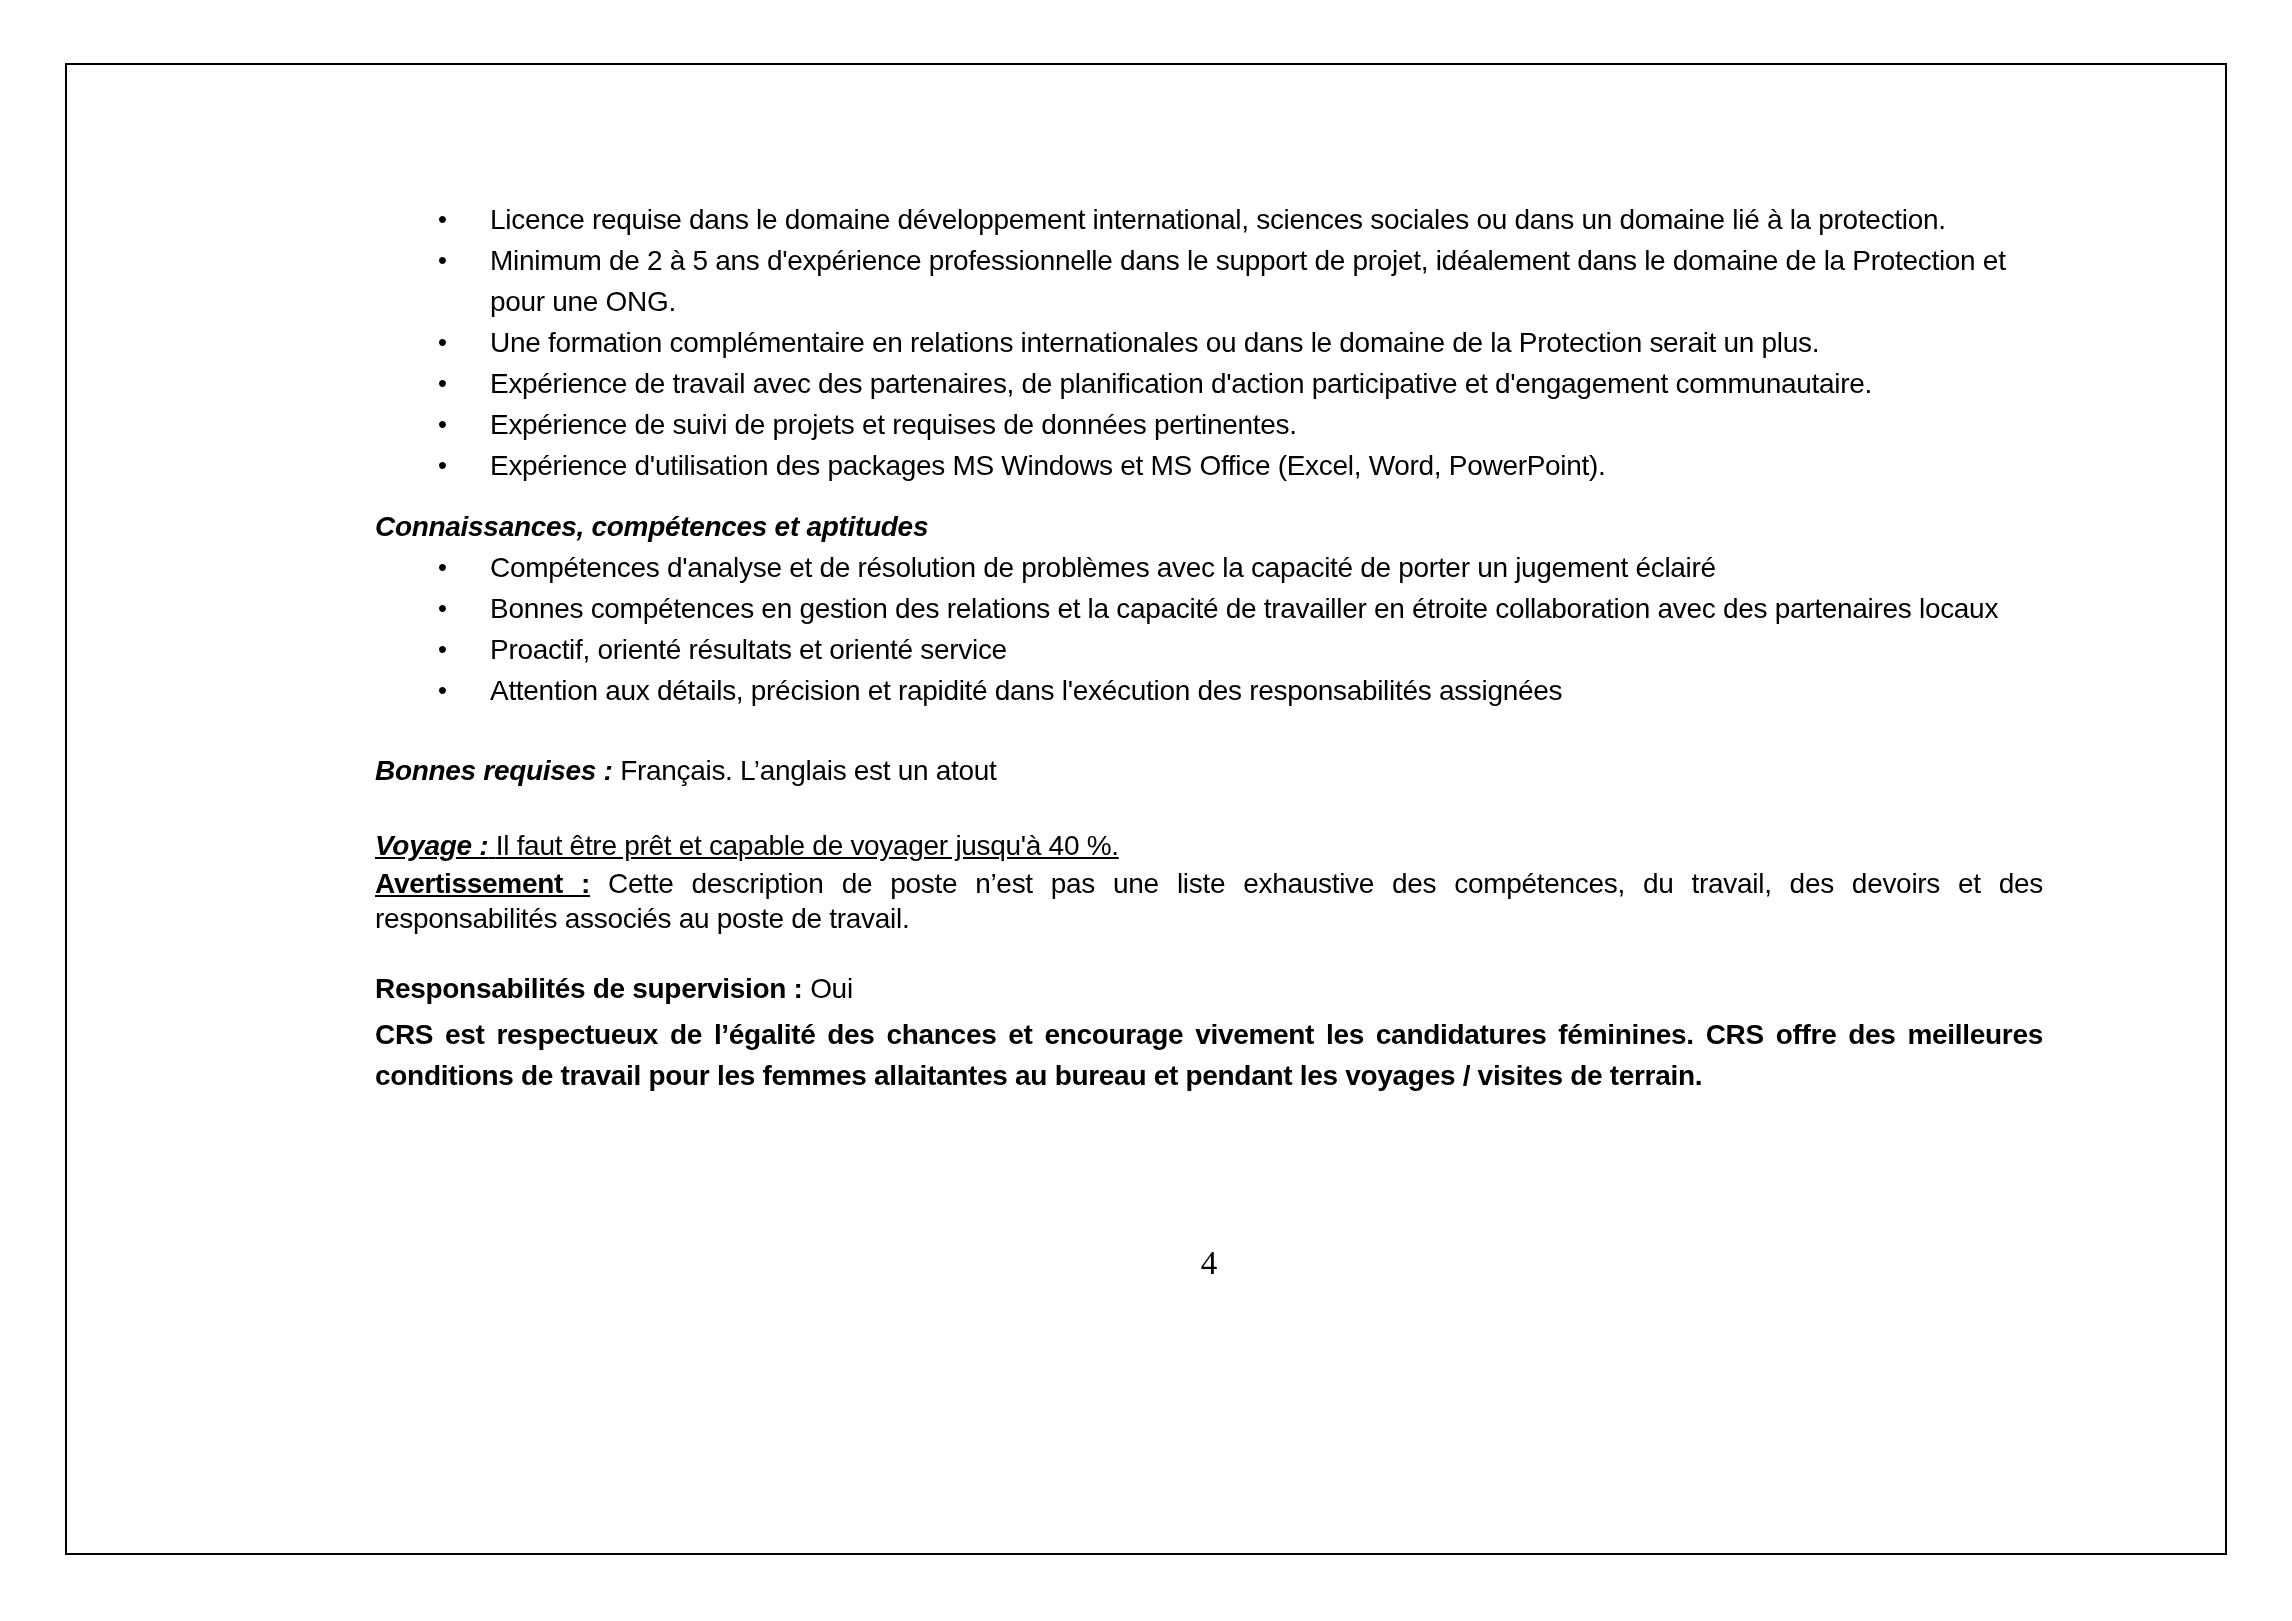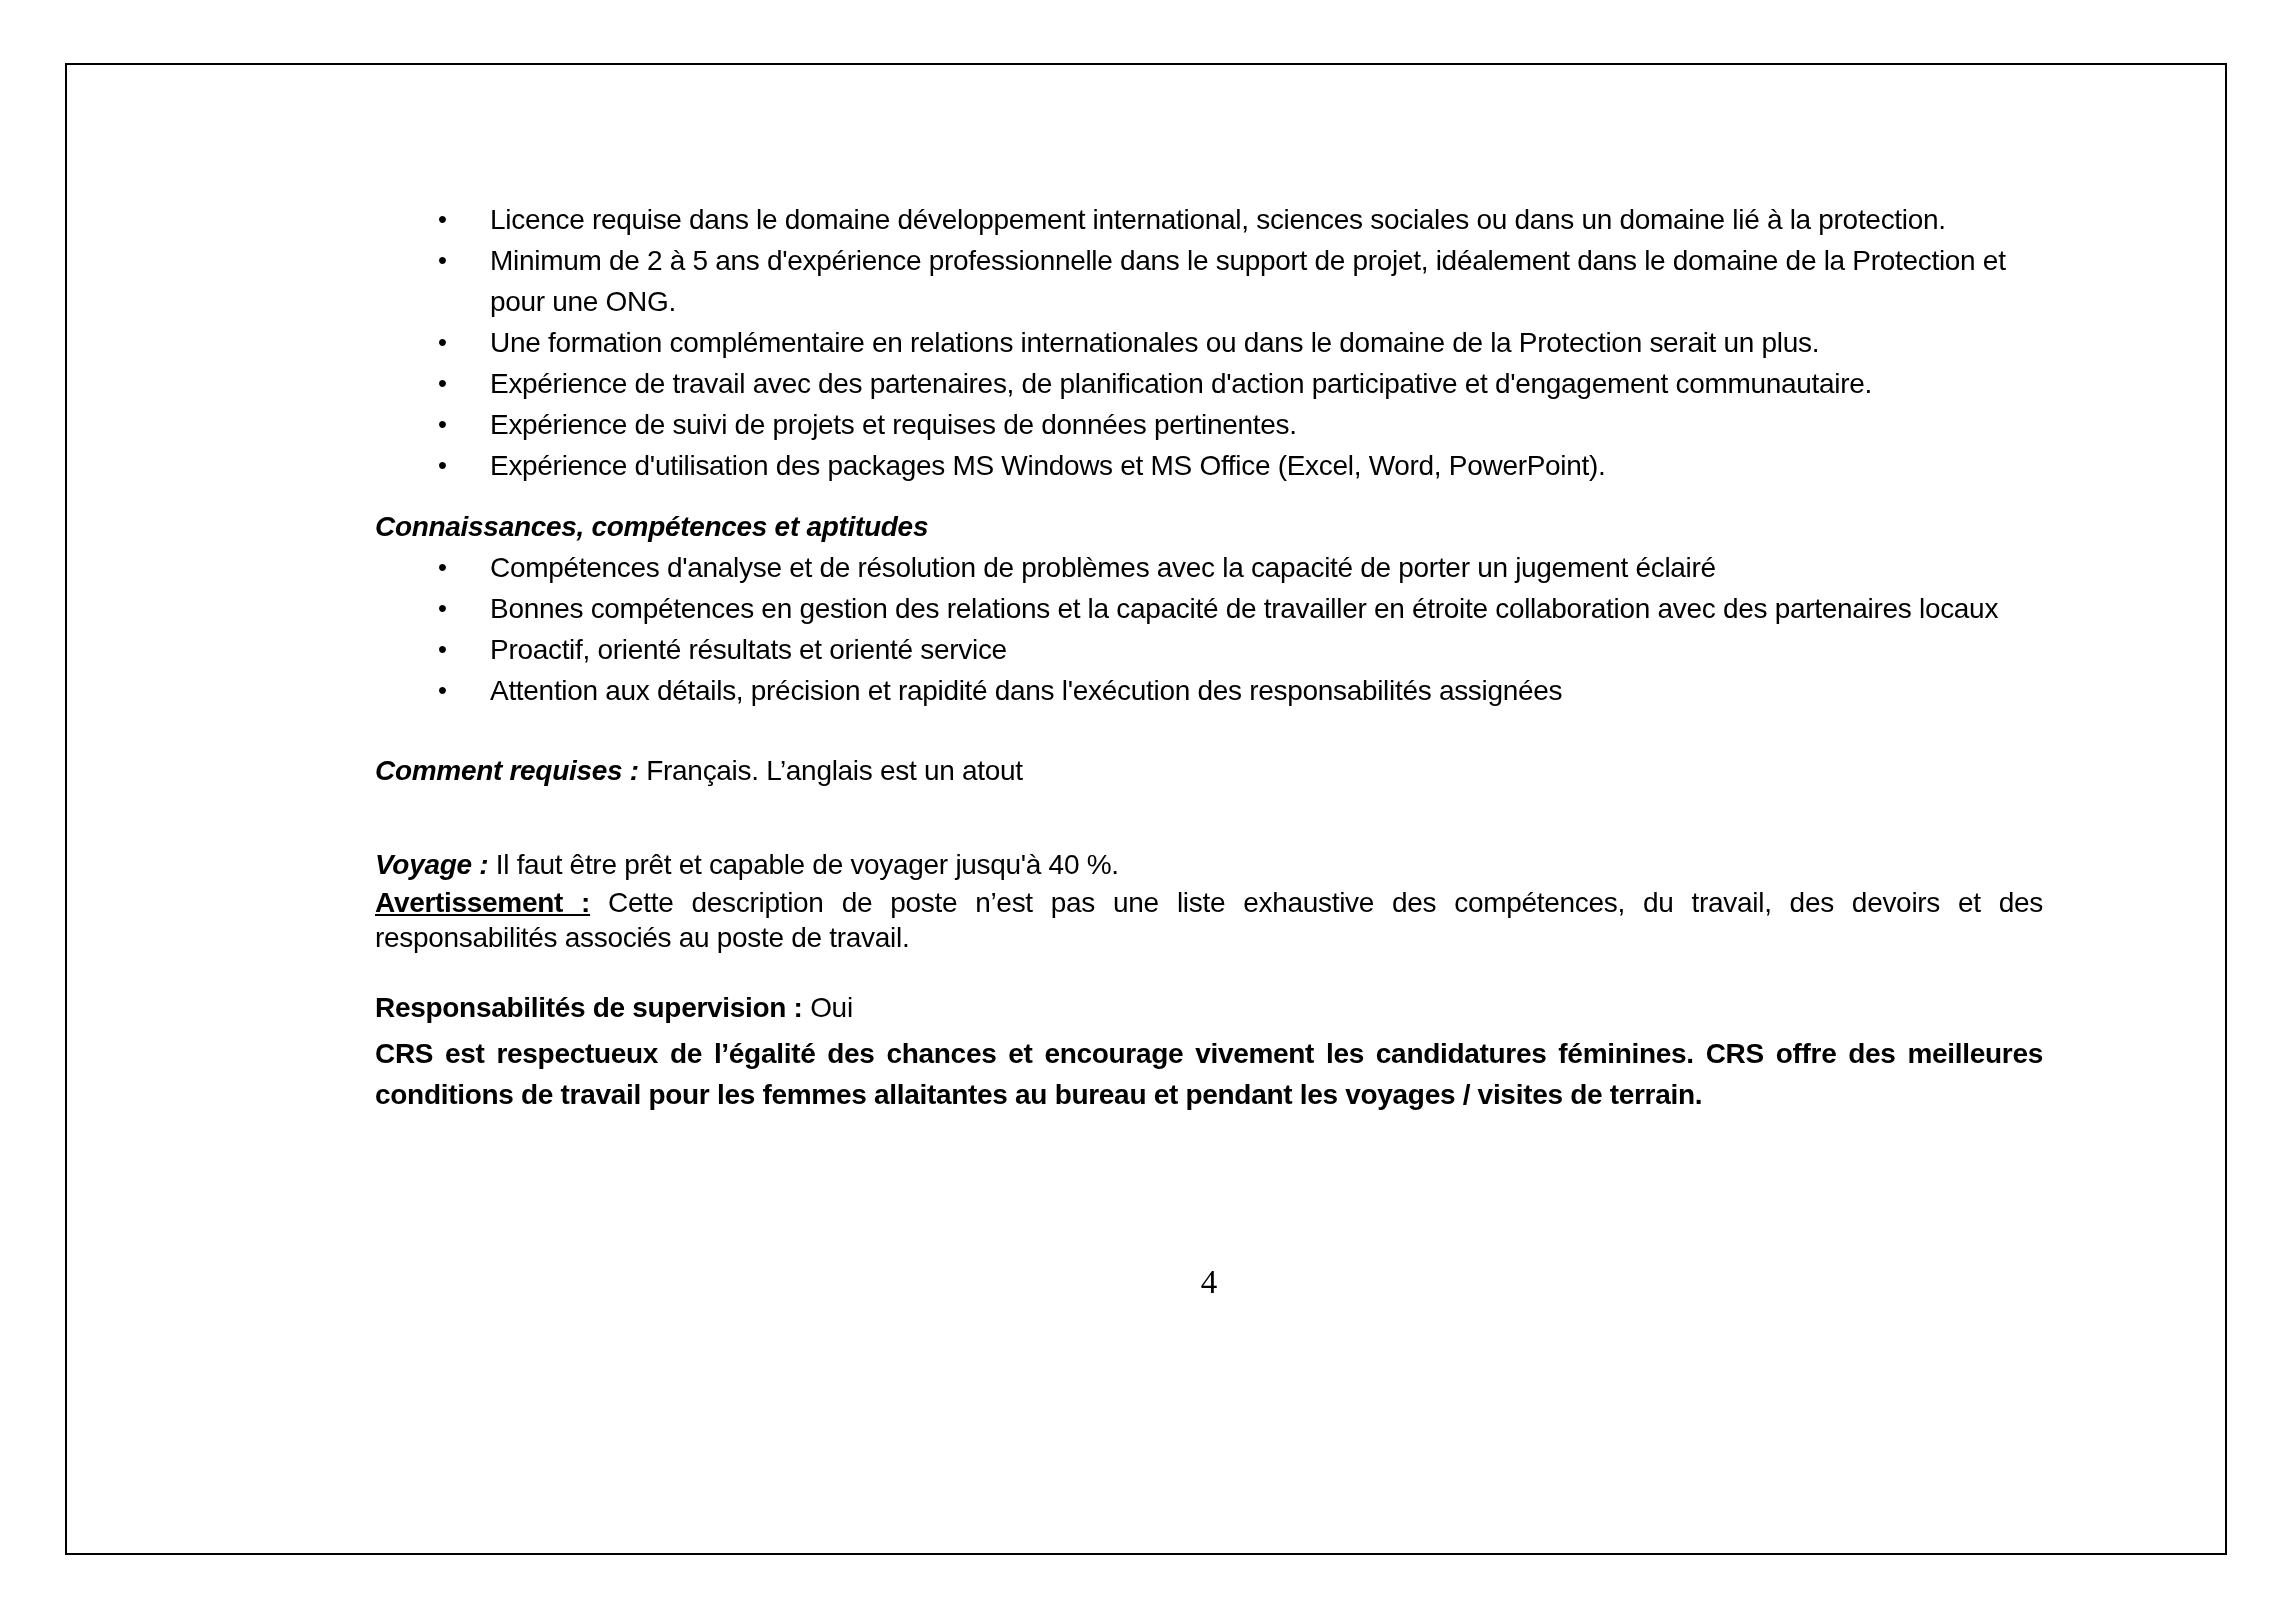--- a/index.html
+++ b/index.html
@@ -42,21 +42,21 @@
     font-size: 25.5px;
   }
   .li-text { flex: 1 1 auto; }
 
   .heading { font-weight: bold; }
   .heading.it { font-style: italic; margin-top: 20px; }
 
   .mt-sec   { margin-top: 44px; }
   .mt-sec2  { margin-top: 41px; }
   .mt-sec3  { margin-top: 39px; }
-  .mt-field { margin-top: 53px; }
+  .mt-field { margin-top: 34px; text-decoration: underline; }
   .mt-field2{ margin-top: 32px; }
   .mt-crs   { margin-top: 4.9px; }
   .mt-nb    { margin-top: 26.5px; }
   .mt-apply { margin-top: 29px; }
 
   .field .lbl { font-weight: bold; }
   .field .lbl.it { font-style: italic; }
   .field .lbl.u { text-decoration: underline; }
 
   .justify {
@@ -127,21 +127,21 @@
       <span class="bullet">•</span>
       <span class="li-text">Proactif, orienté résultats et orienté service</span>
     </div>
     <div class="li">
       <span class="bullet">•</span>
       <span class="li-text">Attention aux détails, précision et rapidité dans l'exécution des responsabilités assignées</span>
     </div>
   </div>
 
   <p class="field mt-sec3">
-    <span class="lbl it">Comment requises :</span>
+    <span class="lbl it">Bonnes requises :</span>
     <span class="val">Français. L’anglais est un atout</span>
   </p>
 
   <p class="field mt-field">
     <span class="lbl it">Voyage :</span>
     <span class="val">Il faut être prêt et capable de voyager jusqu'à 40 %.</span>
   </p>
 
   <p class="field justify avert">
     <span class="lbl u">Avertissement :</span>

